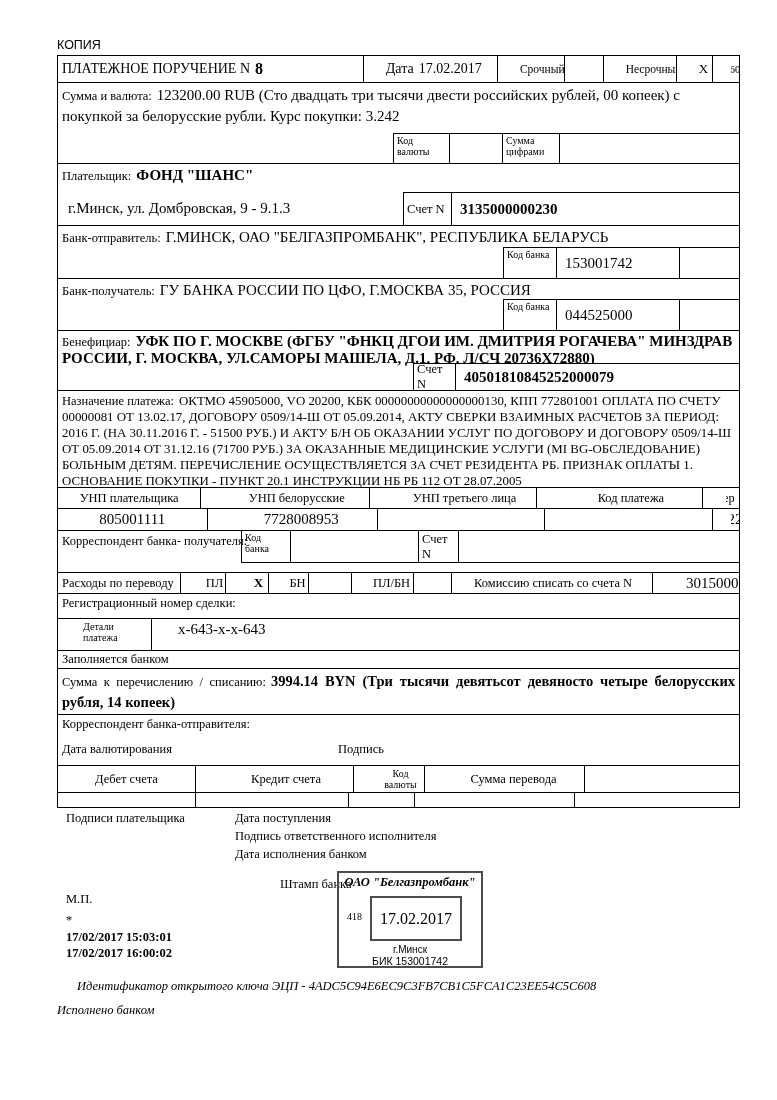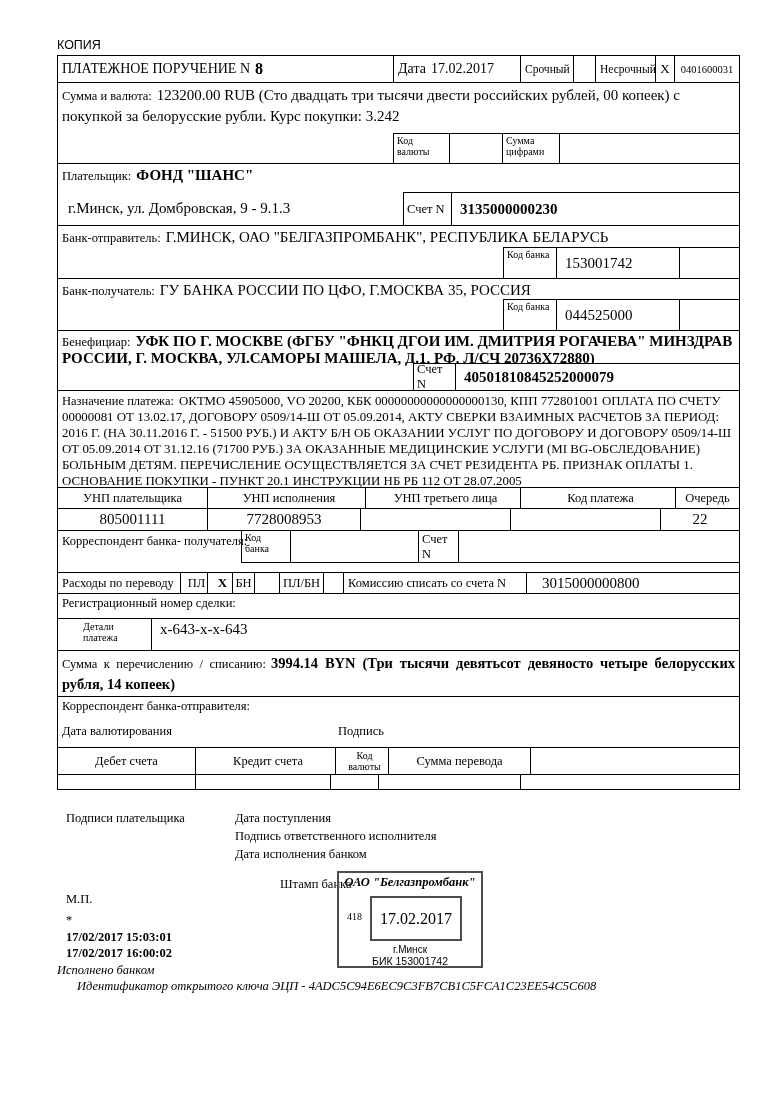--- a/index.html
+++ b/index.html
@@ -6,21 +6,21 @@
   body { background:#fff; }
   .page {
     position:relative; width:777px; height:1100px; background:#ffffff;
     font-family:"Liberation Serif", serif; color:#000; overflow:hidden;
   }
   .copy {
     position:absolute; left:57px; top:38px;
     font-family:"Liberation Sans", sans-serif; font-size:12.5px;
   }
   .doc { position:absolute; left:57px; top:55px; width:683px; border:1px solid #000; }
-  .row { position:relative; border-bottom:1px solid #000; overflow:hidden; }
+  .row { position:relative; border-bottom:1px solid #000; overflow:hidden;gap:18px; }
   .row.last { border-bottom:none; }
   .flex { display:flex; }
   .c { border-right:1px solid #000; display:flex; align-items:center; padding:0 4px; overflow:hidden; }
   .c.nb { border-right:none; }
   .center { justify-content:center; text-align:center; }
   .lbl { font-size:12.5px; margin-right:5px; white-space:nowrap; }
   .v15 { font-size:15px; }
   .b { font-weight:bold; }
   .small { font-size:10px; line-height:1.12; }
   .pad { padding:2px 4px; }
@@ -119,21 +119,21 @@
     </div>
 
     <div class="row" style="height:97px;">
       <div class="pad" style="font-size:12.9px; line-height:16px;">
         <span class="lbl">Назначение платежа:</span><span>ОКТМО 45905000, VO 20200,  КБК 00000000000000000130, КПП 772801001 ОПЛАТА ПО СЧЕТУ 00000081 ОТ 13.02.17, ДОГОВОРУ 0509/14-Ш ОТ 05.09.2014,  АКТУ СВЕРКИ ВЗАИМНЫХ РАСЧЕТОВ ЗА ПЕРИОД: 2016 Г. (НА 30.11.2016 Г. - 51500 РУБ.) И АКТУ Б/Н ОБ ОКАЗАНИИ УСЛУГ ПО ДОГОВОРУ  И ДОГОВОРУ 0509/14-Ш ОТ 05.09.2014 ОТ 31.12.16  (71700 РУБ.) ЗА ОКАЗАННЫЕ МЕДИЦИНСКИЕ УСЛУГИ (MI BG-ОБСЛЕДОВАНИЕ)  БОЛЬНЫМ ДЕТЯМ.  ПЕРЕЧИСЛЕНИЕ ОСУЩЕСТВЛЯЕТСЯ ЗА СЧЕТ РЕЗИДЕНТА РБ. ПРИЗНАК ОПЛАТЫ 1. ОСНОВАНИЕ ПОКУПКИ - ПУНКТ 20.1 ИНСТРУКЦИИ НБ РБ 112 ОТ 28.07.2005</span>
       </div>
     </div>
 
     <div class="row flex" style="height:21px;">
       <div class="c center lbl" style="width:150px;">УНП плательщика</div>
-      <div class="c center lbl" style="width:153px;">УНП исполнения</div>
+      <div class="c center lbl" style="width:153px;">УНП белорусские</div>
       <div class="c center lbl" style="width:150px;">УНП третьего лица</div>
       <div class="c center lbl" style="width:150px;">Код платежа</div>
       <div class="c center lbl nb" style="flex:1;">Очередь</div>
     </div>
 
     <div class="row flex" style="height:22px;">
       <div class="c center v15" style="width:150px;">805001111</div>
       <div class="c center v15" style="width:153px;">7728008953</div>
       <div class="c center v15" style="width:150px;"></div>
       <div class="c center v15" style="width:150px;"></div>
@@ -164,20 +164,23 @@
 
     <div class="row" style="height:25px;">
       <div class="pad lbl">Регистрационный номер сделки:</div>
     </div>
 
     <div class="row flex" style="height:32px;">
       <div class="c small" style="width:73px; align-items:flex-start; padding-top:2px;margin-left:21px;">Детали платежа</div>
       <div class="c nb v15" style="flex:1; align-items:flex-start; padding:2px 8px;">x-643-x-x-643</div>
     </div>
 
+    <div class="row" style="height:18px;">
+      <div class="lbl" style="padding:1px 4px;">Заполняется банком</div>
+    </div>
 
     <div class="row" style="height:46px;">
       <div class="pad just" style="line-height:20px;">
         <span class="lbl">Сумма к перечислению / списанию:</span><span class="b" style="font-size:14.5px;">3994.14 BYN (Три тысячи девятьсот девяносто четыре белорусских рубля, 14 копеек)</span>
       </div>
     </div>
 
     <div class="row" style="height:51px;">
       <div class="abs lbl" style="left:4px; top:2px;">Корреспондент банка-отправителя:</div>
       <div class="abs lbl" style="left:4px; bottom:8px;">Дата валютирования</div>
@@ -213,16 +216,16 @@
     <div class="stamp-inner-box">17.02.2017</div>
     <div class="abs sans" style="left:0; right:0; top:71px; text-align:center; font-size:10px;">г.Минск</div>
     <div class="abs sans" style="left:0; right:0; top:82px; text-align:center; font-size:10.5px;">БИК 153001742</div>
   </div>
 
   <div class="abs sig" style="left:66px; top:892px;">М.П.</div>
   <div class="abs sig" style="left:66px; top:913px;">*</div>
   <div class="abs sig b" style="left:66px; top:930px;">17/02/2017 15:03:01</div>
   <div class="abs sig b" style="left:66px; top:946px;">17/02/2017 16:00:02</div>
 
-  <div class="abs sig it" style="left:57px; top:963px;">Исполнено банком</div>
+  <div class="abs sig it" style="left:57px; top:1003px;">Исполнено банком</div>
   <div class="abs sig it" style="left:57px; top:979px;margin-left:20px;">Идентификатор открытого ключа ЭЦП - 4ADC5C94E6EC9C3FB7CB1C5FCA1C23EE54C5C608</div>
 
 </div>
 
 </body></html>

